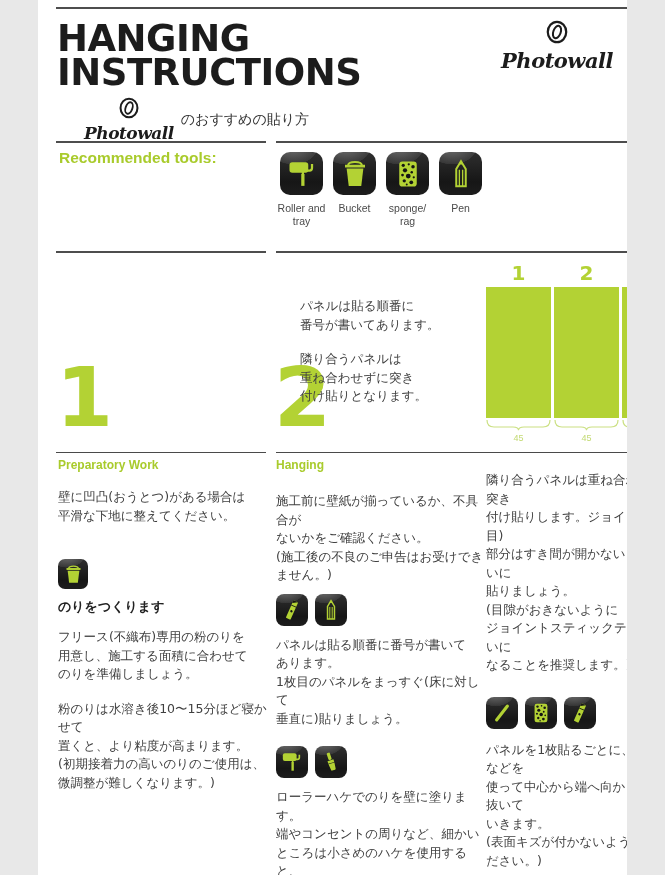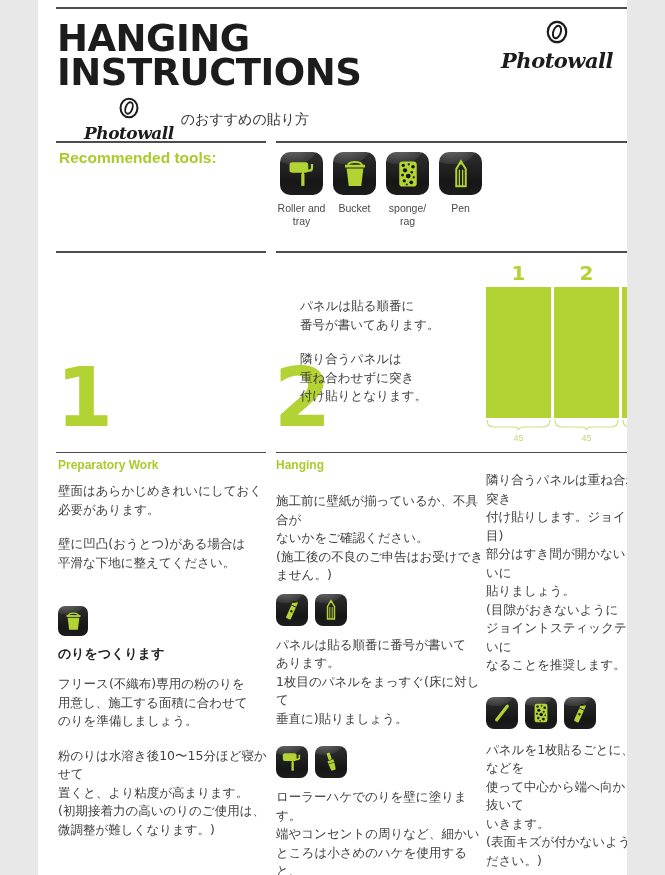--- a/index.html
+++ b/index.html
@@ -256,22 +256,20 @@
       <div class="panel-width">45</div>
       <div class="panel-width">45</div>
     </div>
   </div>
 
   <div class="rule-thin" style="left:18px;top:452px;width:210px;"></div>
   <div class="rule-thin" style="left:238px;top:452px;width:414px;"></div>
 
   <div class="col col1">
     <p class="col-heading">Preparatory Work</p>
-    <p class="jp" style="margin-top:10px;">壁面はあらかじめきれいにしておく
-必要があります。</p>
     <p class="jp" style="margin-top:16px;">壁に凹凸(おうとつ)がある場合は
 平滑な下地に整えてください。</p>
     <div class="icon-row" style="margin-top:34px;">
       <div class="iconbox iconbox-md">
         <svg width="21" height="21" viewBox="0 0 24 24">
             <use href="#i-bucket"></use>
           </svg>
       </div>
     </div>
     <p class="subhead-jp" style="margin-top:9px;">のりをつくります</p>

